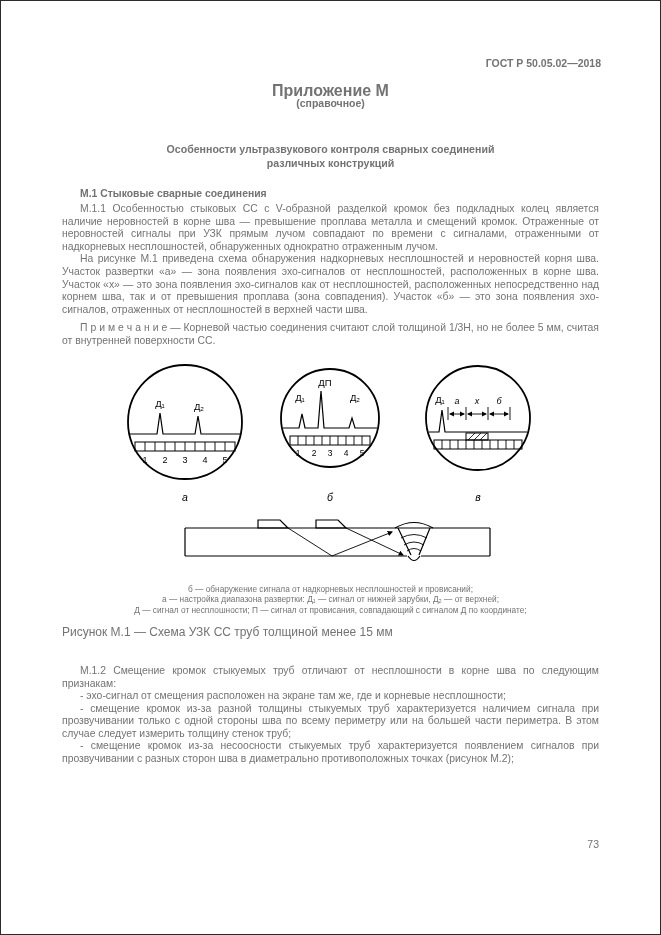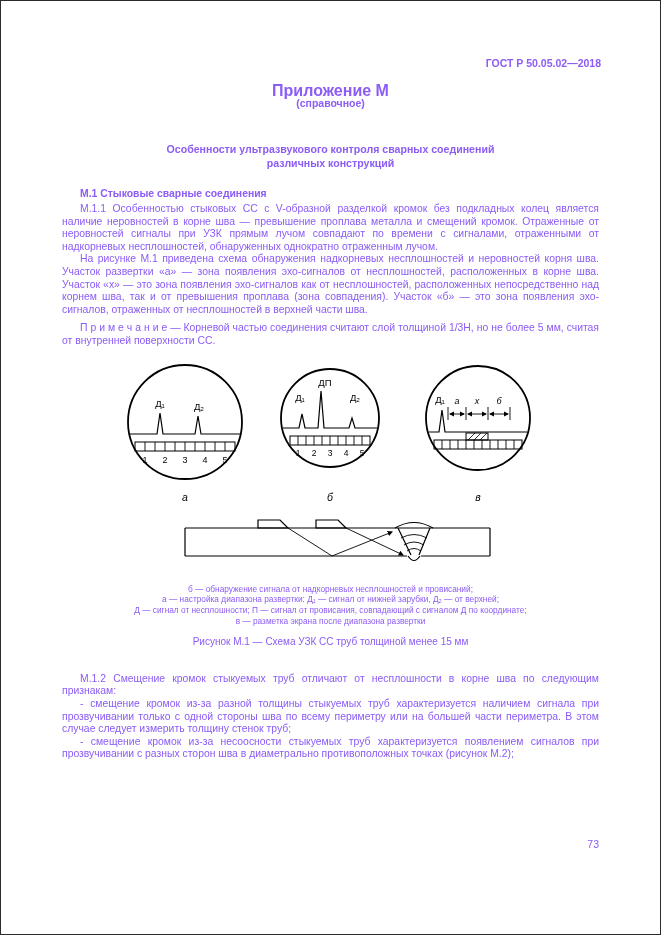--- a/index.html
+++ b/index.html
@@ -1,36 +1,36 @@
 <!DOCTYPE html>
 <html><head>
 <meta charset="utf-8">
 <style>
   * { margin:0; padding:0; box-sizing:border-box; }
   html,body { background:#e8e8e8; }
   .page {
     width:661px; height:935px; margin:0 auto; background:#ffffff; position:relative;
-    font-family:"Liberation Sans", sans-serif; color:#8b5cf6;
+    font-family:"Liberation Sans", sans-serif; color:#737373;
     outline:1px solid #2b2b2b; outline-offset:-1px; overflow:hidden;
   }
   .gost-header { position:absolute; top:57px; right:60px; font-size:10.5px; font-weight:bold; }
   .content { position:absolute; left:62px; top:0; width:537px; }
   .annex-title { margin-top:84px; text-align:center; font-weight:bold; font-size:16px; line-height:13px; }
   .annex-sub   { text-align:center; font-weight:bold; font-size:10.5px; line-height:13px; }
   .doc-title   { margin-top:33px; text-align:center; font-weight:bold; font-size:10.6px; line-height:13.5px; }
   .sec-heading { margin-top:17px; font-weight:bold; font-size:10.4px; line-height:13px; text-indent:18px; }
   p.body { font-size:10.4px; line-height:12.6px; text-align:justify; text-indent:18px; }
   p.p1 { margin-top:3px; }
   p.note { margin-top:6px; }
   .figure { margin-top:6px; text-align:center; }
   .fig-svg { display:block; margin:0 auto; }
   .fig-svg text { font-family:"Liberation Sans", sans-serif; fill:#000; stroke:none; }
   .weld-svg { margin-top:4px; }
   .fig-captions { margin-top:8px; font-size:8.3px; line-height:10.8px; text-align:center; }
-  .fig-caption { margin-top:9px; font-size:10px; text-align:center; }
+  .fig-caption { margin-top:9px; font-size:12px; text-align:left; }
   .m12 { margin-top:26px; }
   .page-num { position:absolute; top:838px; right:62px; font-size:10.5px; }
 </style>
 </head>
 <body>
 
 <div class="page">
 
   <div class="gost-header">ГОСТ Р 50.05.02—2018</div>
 
@@ -140,26 +140,26 @@
           <path d="M333 18Q352 7 371 18"></path>
           <path d="M346 46Q352 55 358 46"></path>
           <path stroke-width="0.9" d="M339 28Q352 21 365 28M342 35Q352 29 362 35M345 41Q352 36 359 41"></path>
         </g>
       </svg>
 
       <div class="fig-captions">
         <div>б — обнаружение сигнала от надкорневых несплошностей и провисаний;</div>
         <div>а — настройка диапазона развертки: Д₁ — сигнал от нижней зарубки, Д₂ — от верхней;</div>
         <div>Д — сигнал от несплошности; П — сигнал от провисания, совпадающий с сигналом Д по координате;</div>
-        <div>в — разметка экрана после диапазона развертки</div>
       </div>
 
       <div class="fig-caption">Рисунок М.1 — Схема УЗК СС труб толщиной менее 15 мм</div>
     </div>
 
     <p class="body m12">М.1.2 Смещение кромок стыкуемых труб отличают от несплошности в корне шва по следующим признакам:</p>
+    <p class="body">- эхо-сигнал от смещения расположен на экране там же, где и корневые несплошности;</p>
     <p class="body">- смещение кромок из-за разной толщины стыкуемых труб характеризуется наличием сигнала при прозвучивании только с одной стороны шва по всему периметру или на большей части периметра. В этом случае следует измерить толщину стенок труб;</p>
     <p class="body">- смещение кромок из-за несоосности стыкуемых труб характеризуется появлением сигналов при прозвучивании с разных сторон шва в диаметрально противоположных точках (рисунок М.2);</p>
 
   </div>
 
   <div class="page-num">73</div>
 </div>
 
 </body></html>

